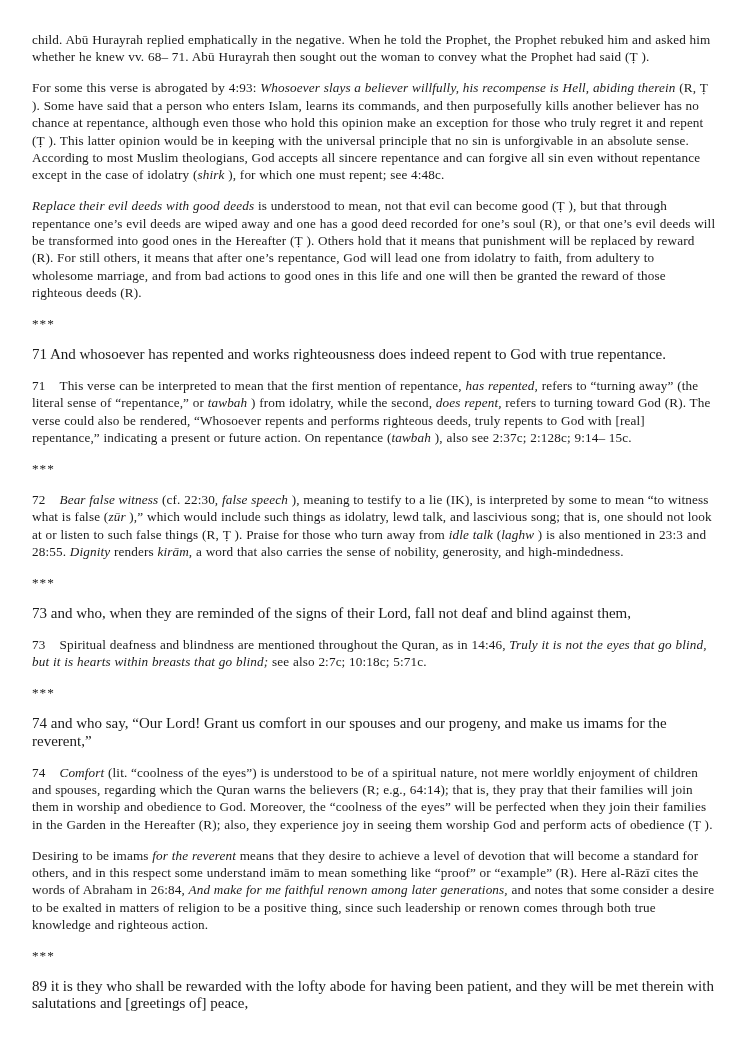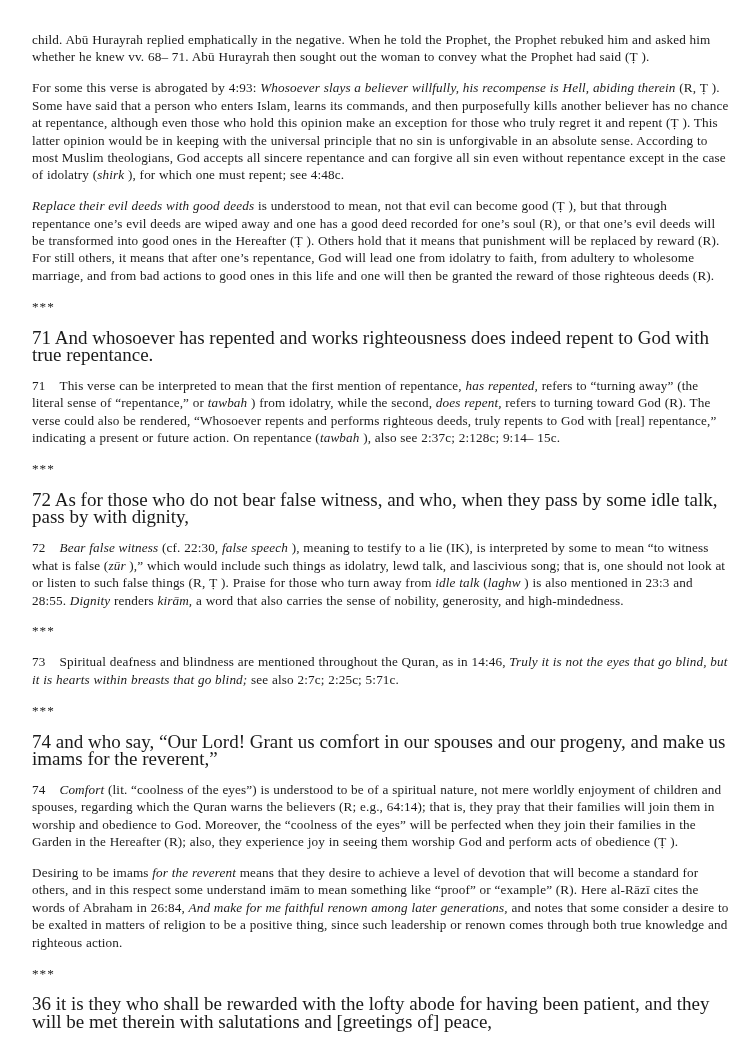--- a/index.html
+++ b/index.html
@@ -12,40 +12,40 @@
     height: 1061px;
     font-family: "Liberation Serif", "DejaVu Serif", serif;
     color: #1a1a1a;
     -webkit-font-smoothing: none;
   }
   #page {
     position: relative;
     width: 749px;
     height: 1061px;
     box-sizing: border-box;
-    padding: 31px 20px 0 32px;
+    padding: 31px 33px 0 32px;
     background: #ffffff;
     overflow: hidden;
   }
   .para {
     font-size: 13.2px;
     line-height: 17.4px;
     text-align: left;
     margin: 0 0 13.5px 0;
     letter-spacing: 0.01em;
     word-spacing: 0.02em;
   }
   .sep {
     font-size: 13.2px;
     line-height: 17.4px;
     margin: 0 0 13.5px 0;
     letter-spacing: 1px;
   }
   .verse {
-    font-size: 19px;
+    font-size: 15px;
     line-height: 17.4px;
     margin: 0 0 13.5px 0;
   }
   .num {
     display: inline;
   }
   .gap {
     display: inline-block;
     width: 14px;
   }
@@ -66,34 +66,34 @@
   <p class="para"><i>Replace their evil deeds with good deeds</i><span> is understood to mean, not that evil can become good (Ṭ ), but that through repentance one’s evil deeds are wiped away and one has a good deed recorded for one’s soul (R), or that one’s evil deeds will be transformed into good ones in the Hereafter (Ṭ ). Others hold that it means that punishment will be replaced by reward (R). For still others, it means that after one’s repentance, God will lead one from idolatry to faith, from adultery to wholesome marriage, and from bad actions to good ones in this life and one will then be granted the reward of those righteous deeds (R).</span></p>
 
   <p class="sep"><span>***</span></p>
 
   <p class="verse"><span class="num">71</span> <span>And whosoever has repented and works righteousness does indeed repent to God with true repentance.</span></p>
 
   <p class="para"><span class="num">71</span><span class="gap"></span><span>This verse can be interpreted to mean that the first mention of repentance, </span><i>has repented,</i><span> refers to “turning away” (the literal sense of “repentance,” or </span><i>tawbah</i><span> ) from idolatry, while the second, </span><i>does repent,</i><span> refers to turning toward God (R). The verse could also be rendered, “Whosoever repents and performs righteous deeds, truly repents to God with [real] repentance,” indicating a present or future action. On repentance (</span><i>tawbah</i><span> ), also see 2:37c; 2:128c; 9:14– 15c.</span></p>
 
   <p class="sep"><span>***</span></p>
 
-  <p class="verse"><span class="num">72</span> <span>As for those who do not bear false witness, and who, when they pass by some idle talk, pass by with dignity,</span></p>
 
   <p class="para"><span class="num">72</span><span class="gap"></span><i>Bear false witness</i><span> (cf. 22:30, </span><i>false speech</i><span> ), meaning to testify to a lie (IK), is interpreted by some to mean “to witness what is false (</span><i>zūr</i><span> ),” which would include such things as idolatry, lewd talk, and lascivious song; that is, one should not look at or listen to such false things (R, Ṭ ). Praise for those who turn away from </span><i>idle talk</i><span> (</span><i>laghw</i><span> ) is also mentioned in 23:3 and 28:55. </span><i>Dignity</i><span> renders </span><i>kirām,</i><span> a word that also carries the sense of nobility, generosity, and high-mindedness.</span></p>
 
   <p class="sep"><span>***</span></p>
 
+  <p class="verse"><span class="num">73</span> <span>and who, when they are reminded of the signs of their Lord, fall not deaf and blind against them,</span></p>
 
-  <p class="para"><span class="num">73</span><span class="gap"></span><span>Spiritual deafness and blindness are mentioned throughout the Quran, as in 14:46, </span><i>Truly it is not the eyes that go blind, but it is hearts within breasts that go blind;</i><span> see also 2:7c; 2:25c; 5:71c.</span></p>
+  <p class="para"><span class="num">73</span><span class="gap"></span><span>Spiritual deafness and blindness are mentioned throughout the Quran, as in 14:46, </span><i>Truly it is not the eyes that go blind, but it is hearts within breasts that go blind;</i><span> see also 2:7c; 10:18c; 5:71c.</span></p>
 
   <p class="sep"><span>***</span></p>
 
   <p class="verse"><span class="num">74</span> <span>and who say, “Our Lord! Grant us comfort in our spouses and our progeny, and make us imams for the reverent,”</span></p>
 
   <p class="para"><span class="num">74</span><span class="gap"></span><i>Comfort</i><span> (lit. “coolness of the eyes”) is understood to be of a spiritual nature, not mere worldly enjoyment of children and spouses, regarding which the Quran warns the believers (R; e.g., 64:14); that is, they pray that their families will join them in worship and obedience to God. Moreover, the “coolness of the eyes” will be perfected when they join their families in the Garden in the Hereafter (R); also, they experience joy in seeing them worship God and perform acts of obedience (Ṭ ).</span></p>
 
   <p class="para"><span>Desiring to be imams </span><i>for the reverent</i><span> means that they desire to achieve a level of devotion that will become a standard for others, and in this respect some understand imām to mean something like “proof” or “example” (R). Here al-Rāzī cites the words of Abraham in 26:84, </span><i>And make for me faithful renown among later generations,</i><span> and notes that some consider a desire to be exalted in matters of religion to be a positive thing, since such leadership or renown comes through both true knowledge and righteous action.</span></p>
 
   <p class="sep"><span>***</span></p>
 
-  <p class="verse"><span class="num">36</span> <span>it is they who shall be rewarded with the lofty abode for having been patient, and they will be met therein with salutations and [greetings of] peace,</span></p>
+  <p class="verse"><span class="num">89</span> <span>it is they who shall be rewarded with the lofty abode for having been patient, and they will be met therein with salutations and [greetings of] peace,</span></p>
 
 </div>
 
 </body></html>

